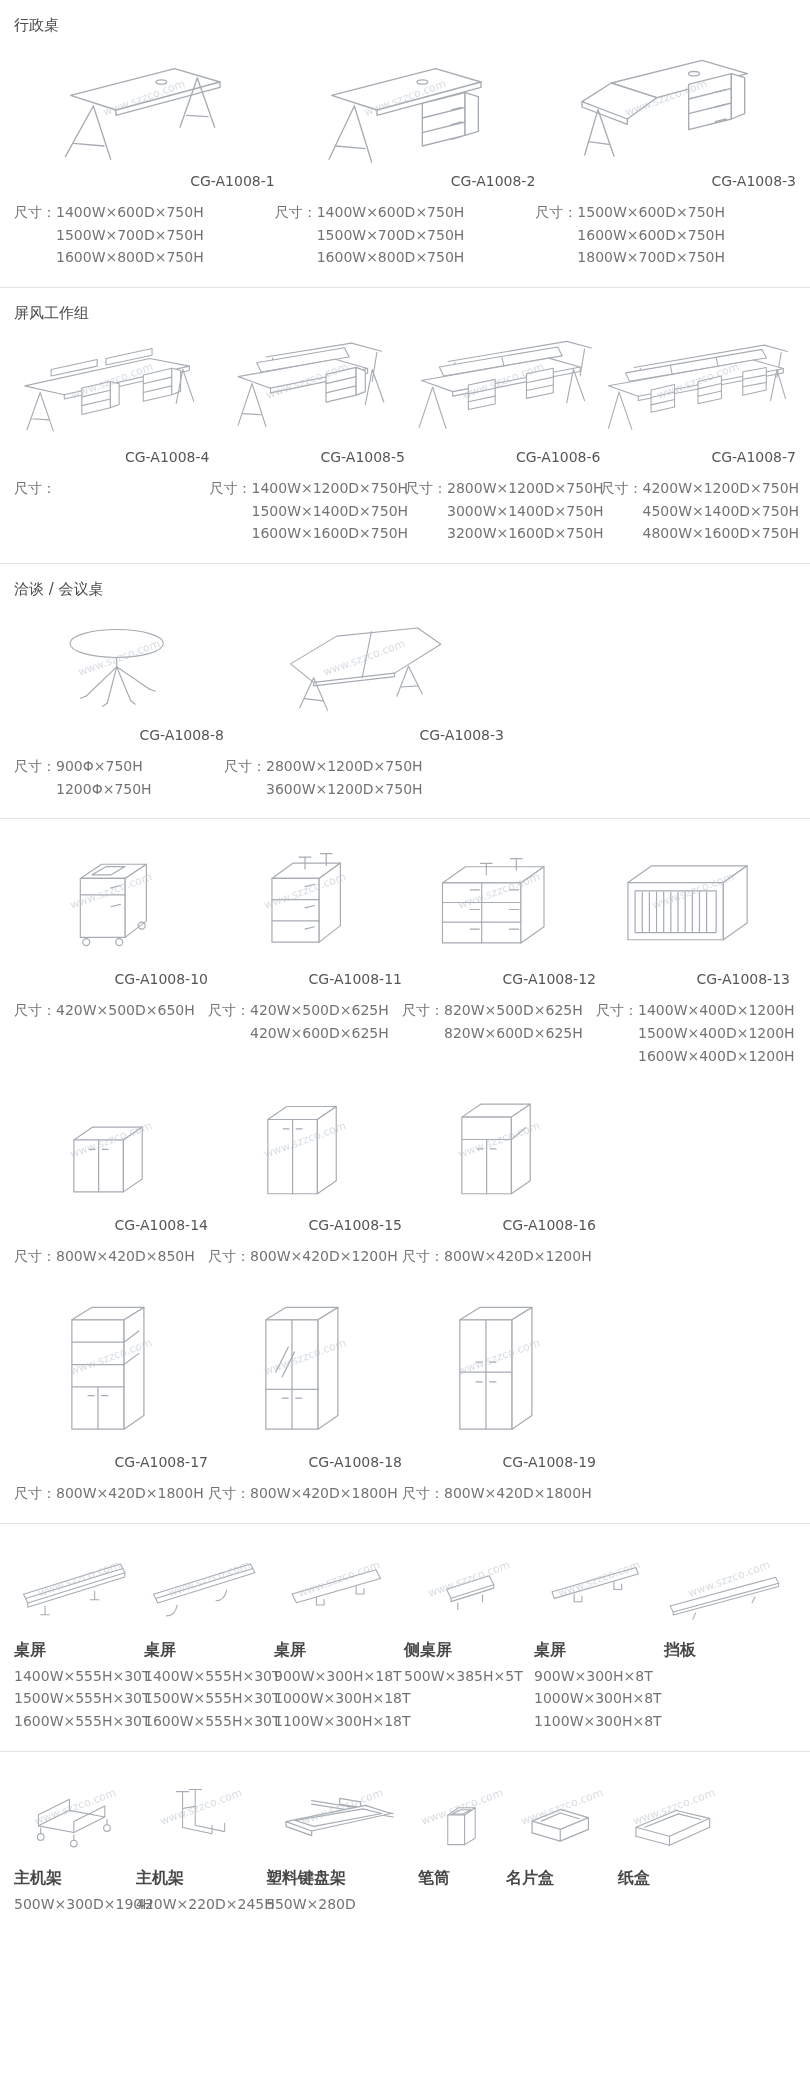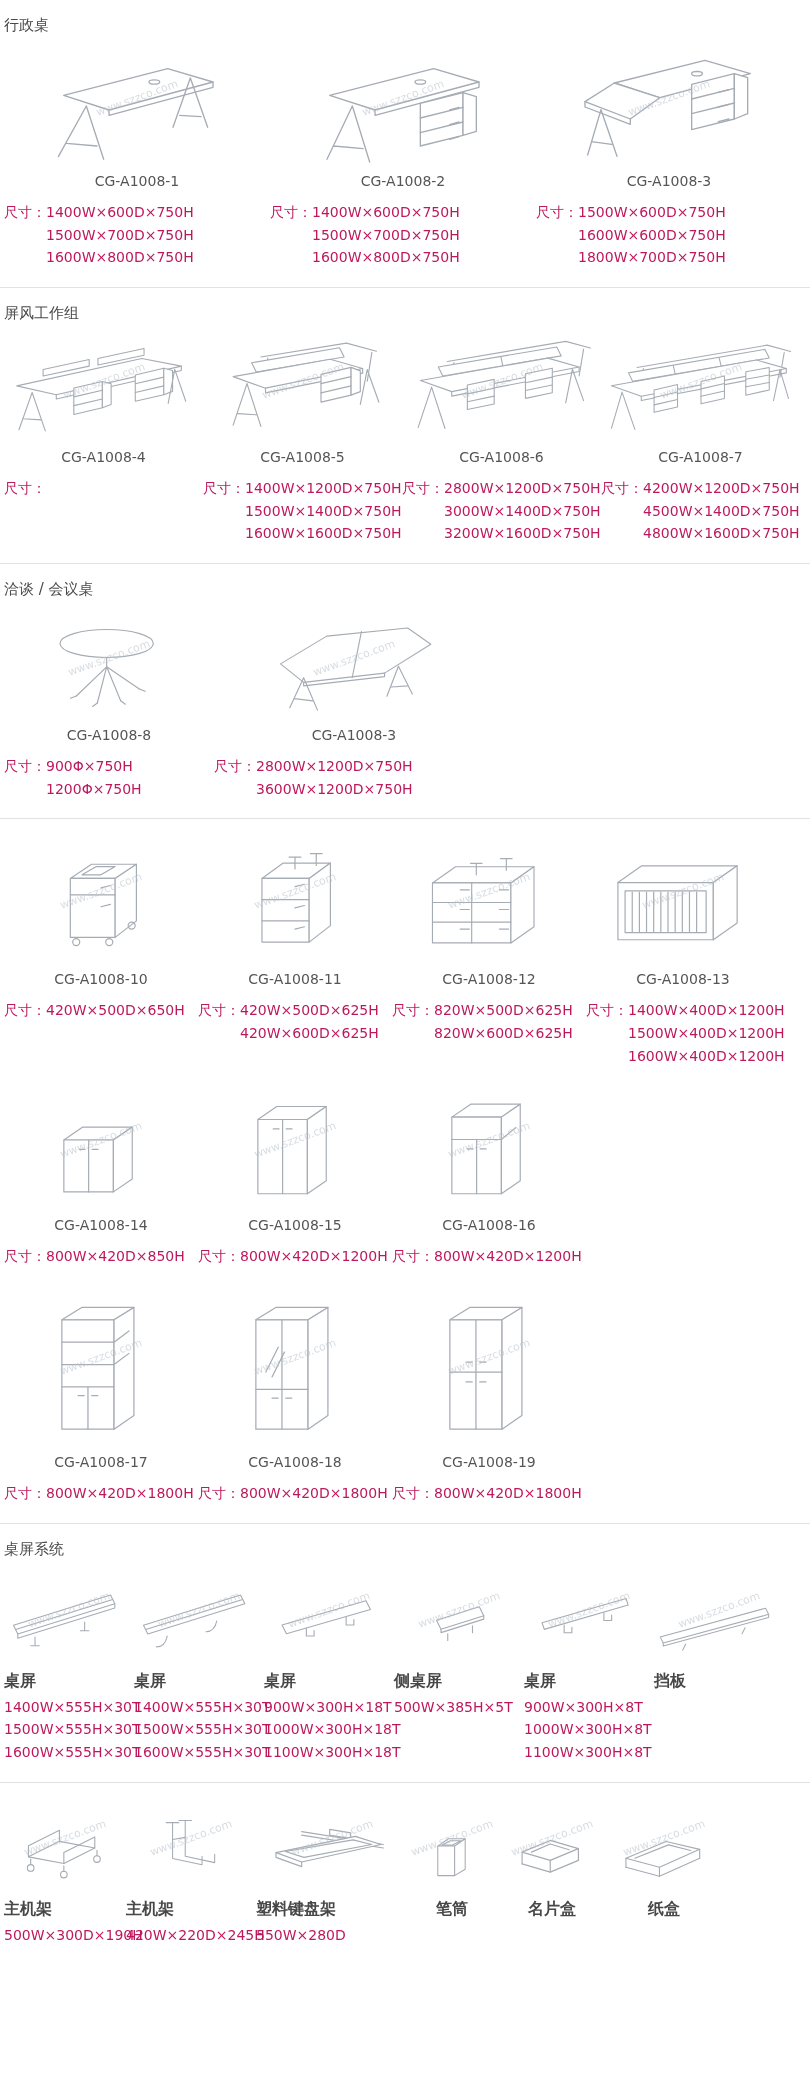--- a/index.html
+++ b/index.html
@@ -1,35 +1,35 @@
 <!DOCTYPE html>
 <html><head>
 <meta charset="utf-8">
 <style>
   *{margin:0;padding:0;box-sizing:border-box}
   html,body{background:#fff}
   body{width:810px;font-family:"DejaVu Sans","Liberation Sans",sans-serif;color:#595959;font-size:14px}
   .page{width:810px;min-height:2080px;background:#fff;overflow:hidden}
-  .section{padding:14px 4px 18px;border-bottom:1px solid #e2e2e2}
+  .section{padding:14px 14px 18px;border-bottom:1px solid #e2e2e2}
   .section:last-child{border-bottom:none;padding-bottom:46px}
   .section-title{font-size:15px;color:#4a4a4a;margin:2px 0 10px;font-weight:normal}
   .row{display:flex;align-items:flex-start}
   .row + .row{margin-top:18px}
   .product{display:flex;flex-direction:column}
   .figure{position:relative;display:flex;align-items:flex-end;justify-content:center}
   .figure svg *{fill:none;stroke:#a6acb4;stroke-width:1;stroke-linejoin:round;stroke-linecap:round}
   .figure svg .f{fill:#ffffff}
   .wm{position:absolute;left:50%;top:45%;transform:translate(-50%,-50%) rotate(-20deg);font-size:11px;color:#b9c2cb;opacity:.55;white-space:nowrap;pointer-events:none}
-  .code{text-align:center;font-size:14px;color:#555;margin:10px 0 12px}
-  .dims{display:flex;font-size:14px;line-height:1.62;color:#be185d}
+  .code{text-align:right;font-size:14px;color:#555;margin:10px 0 12px}
+  .dims{display:flex;font-size:14px;line-height:1.62;color:#737373}
   .pfx{flex:none}
   .lines{flex:none}
   .lines div{white-space:nowrap}
   .plabel{font-size:16px;font-weight:bold;color:#474747;margin:10px 0 4px}
-  .center{text-align:center}
+  .center{text-align:left}
   .s1 .product{width:266px}
   .s2 .product{width:199px}
   .s3 .p0{width:210px}.s3 .p1{width:280px}
   .s4 .product{width:194px}
   .s5 .product{width:130px}
   .s6 .p0{width:122px}.s6 .p1{width:130px}.s6 .p2{width:152px}.s6 .p3{width:88px}.s6 .p4{width:112px}.s6 .p5{width:112px}
   .s1 .figure{height:118px}
   .s2 .figure{height:106px}
   .s3 .figure{height:108px}
   .s4 .r1 .figure{height:128px}
@@ -502,21 +502,20 @@
           <div class="lines">
             <div>800W×420D×1800H</div>
           </div>
         </div>
       </div>
 
     </div>
   </div>
 
   <div class="section s5">
-    <div class="section-title">桌屏系统</div>
     <div class="row">
 
       <div class="product">
         <div class="figure">
           <svg width="124" viewBox="0 0 115 75">
             <polygon class="f" points="6,42 96,14 100,22 10,50"></polygon>
             <path d="M8,46 L98,18"></path>
             <polyline points="10,50 10,54 100,26 100,22"></polyline>
             <path d="M26,53 L26,61 M22,61 L30,61 M72,39 L72,47 M68,47 L76,47"></path>
           </svg>

